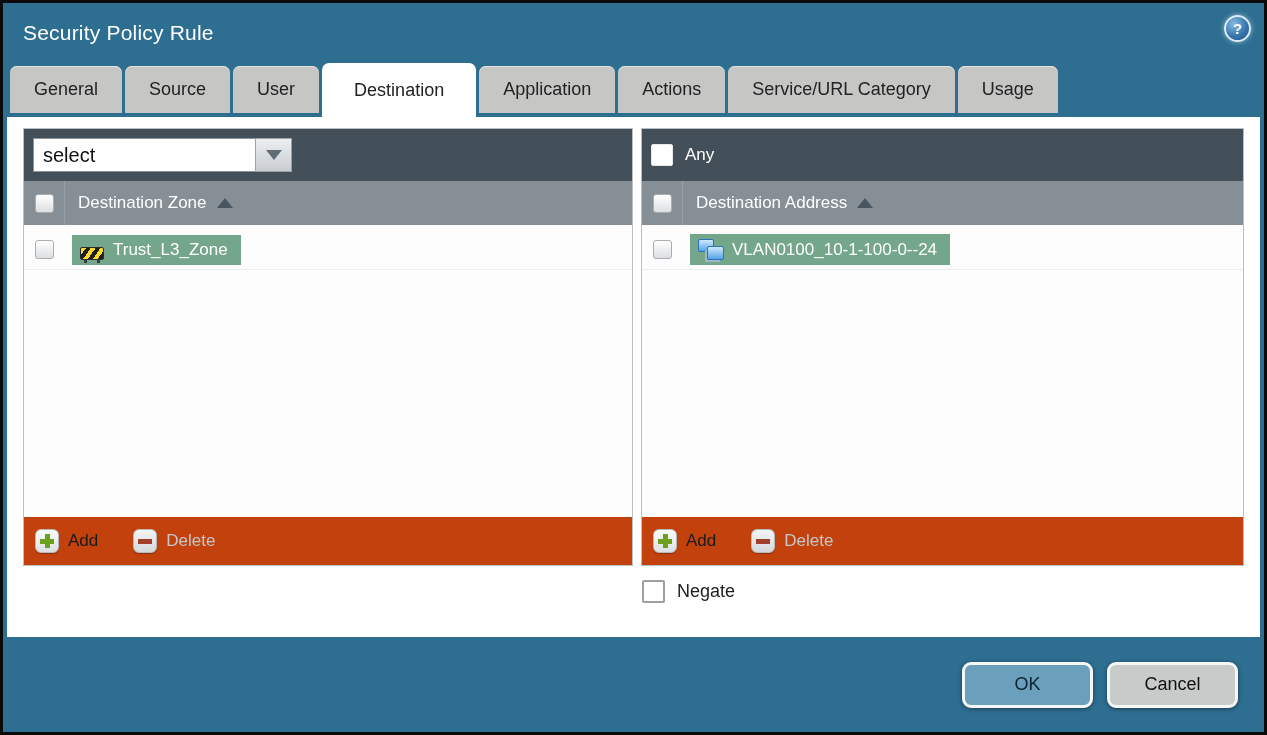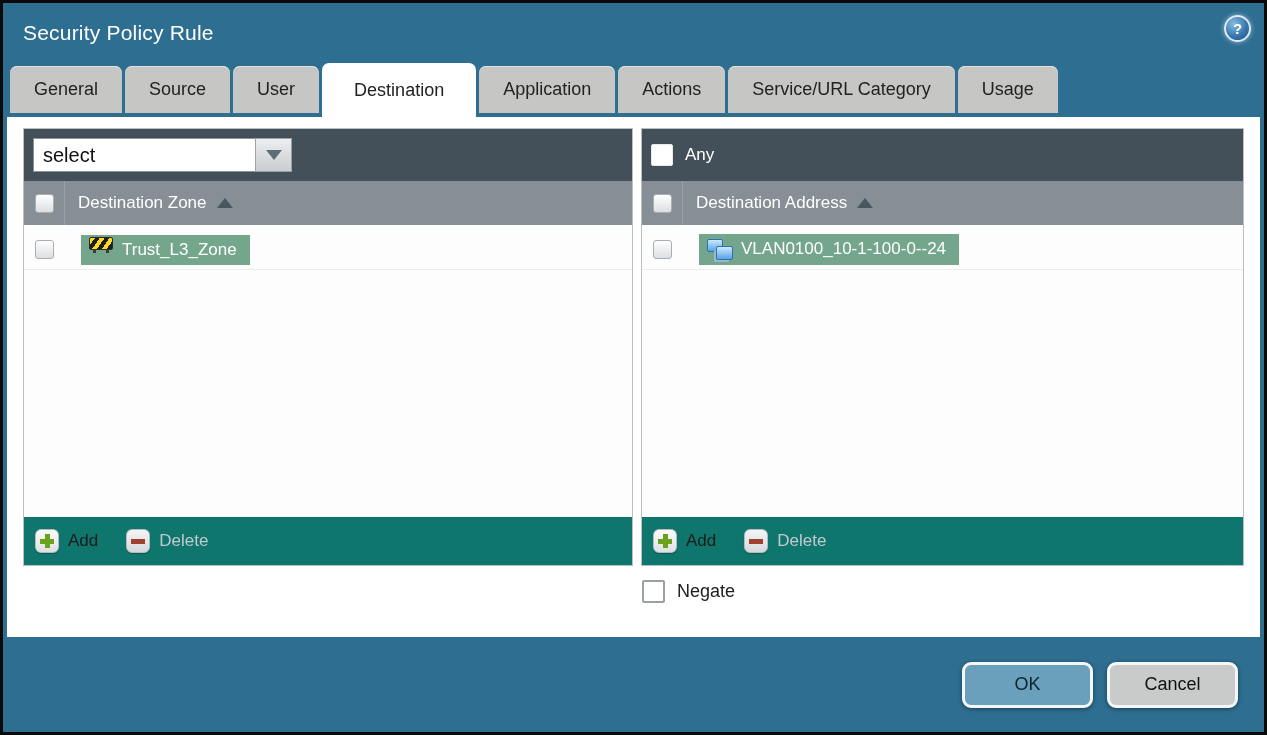--- a/index.html
+++ b/index.html
@@ -130,23 +130,23 @@
     width: 0; height: 0; margin-left: 10px;
     border-left: 8px solid transparent; border-right: 8px solid transparent;
     border-bottom: 10px solid #49565f;
   }
   .panel-body { flex: 1; background: #fdfdfd; padding-top: 5px; overflow: hidden; }
   .row {
     height: 40px; display: flex; align-items: center;
     border-bottom: 1px solid #ececec;
   }
   .chip {
-    display: inline-flex; align-items: flex-start; gap: 9px;
+    display: inline-flex; align-items: flex-end; gap: 9px;
     background: #74a68c; color: #ffffff; font-size: 17px;
-    padding: 5px 13px 5px 8px; margin-left: 17px;
+    padding: 5px 13px 5px 8px; margin-left: 8px;
     cursor: pointer;
   }
   
   .zone-icon {
     position: relative; width: 24px; height: 13px;
     background: repeating-linear-gradient(125deg, #ffd928 0 4px, #1f1f1f 4px 8px);
     border: 1px solid #2a2a2a; border-radius: 2px;
     margin-top: -3px;
   }
   .zone-icon::before, .zone-icon::after {
@@ -160,23 +160,23 @@
   .addr-icon::before, .addr-icon::after {
     content: ""; position: absolute;
     background: linear-gradient(#cde9fb, #57a4e6);
     border: 1px solid #2a72ba; border-radius: 2px;
   }
   .addr-icon::before { width: 14px; height: 11px; left: 0; top: 0; }
   .addr-icon::after  { width: 15px; height: 12px; left: 9px; top: 7px;
     box-shadow: -3px 3px 0 -1px #9fb6c6; }
   .panel-footer {
     height: 48px; flex: 0 0 48px;
-    background: #0f766e;
-    display: flex; align-items: center;
-    padding: 0 11px; gap: 28px;
+    background: #c2410c;
+    display: flex; align-items: center;
+    padding: 0 11px; gap: 35px;
   }
   .foot-btn { display: flex; align-items: center; gap: 9px; cursor: pointer; }
   .foot-icon {
     width: 24px; height: 24px; border-radius: 6px;
     background: linear-gradient(#fbfbfb, #dde1e3);
     border: 1px solid #b4babe;
     box-shadow: 0 1px 1px rgba(0,0,0,.25);
   }
   .foot-icon.plus {
     background:

